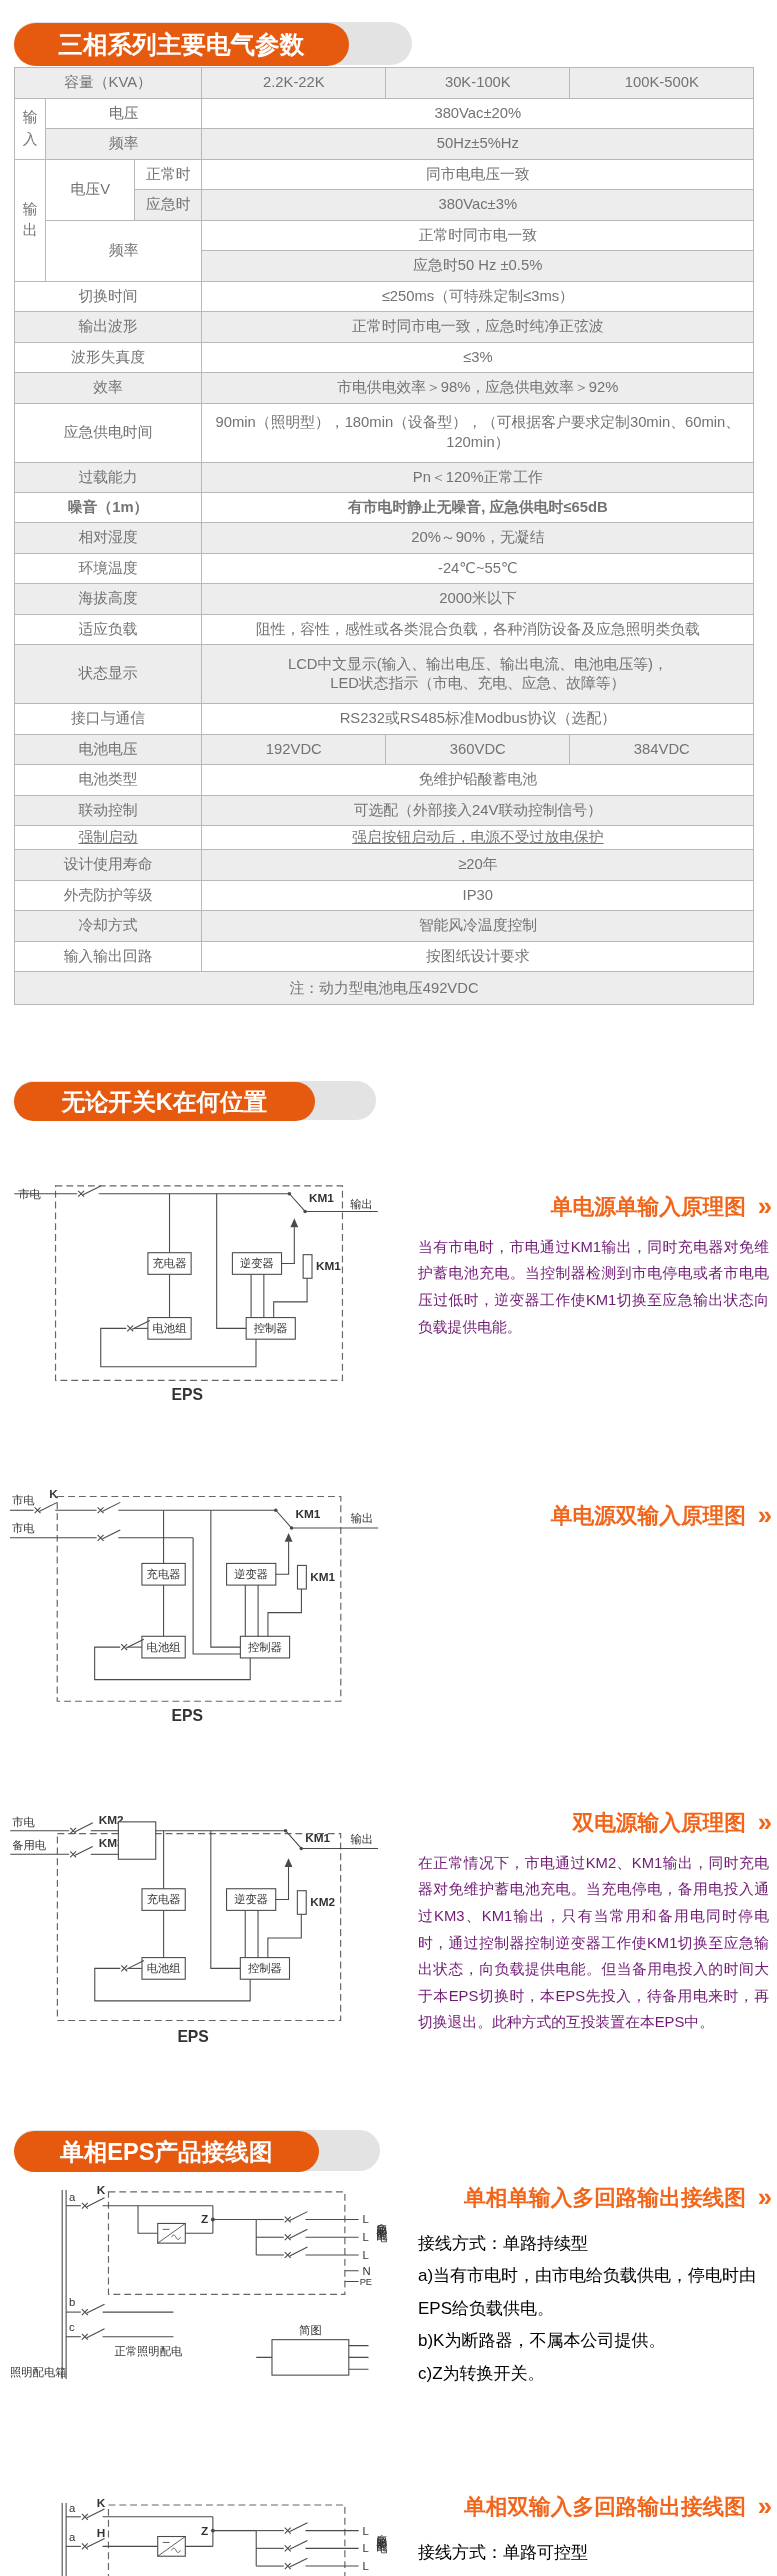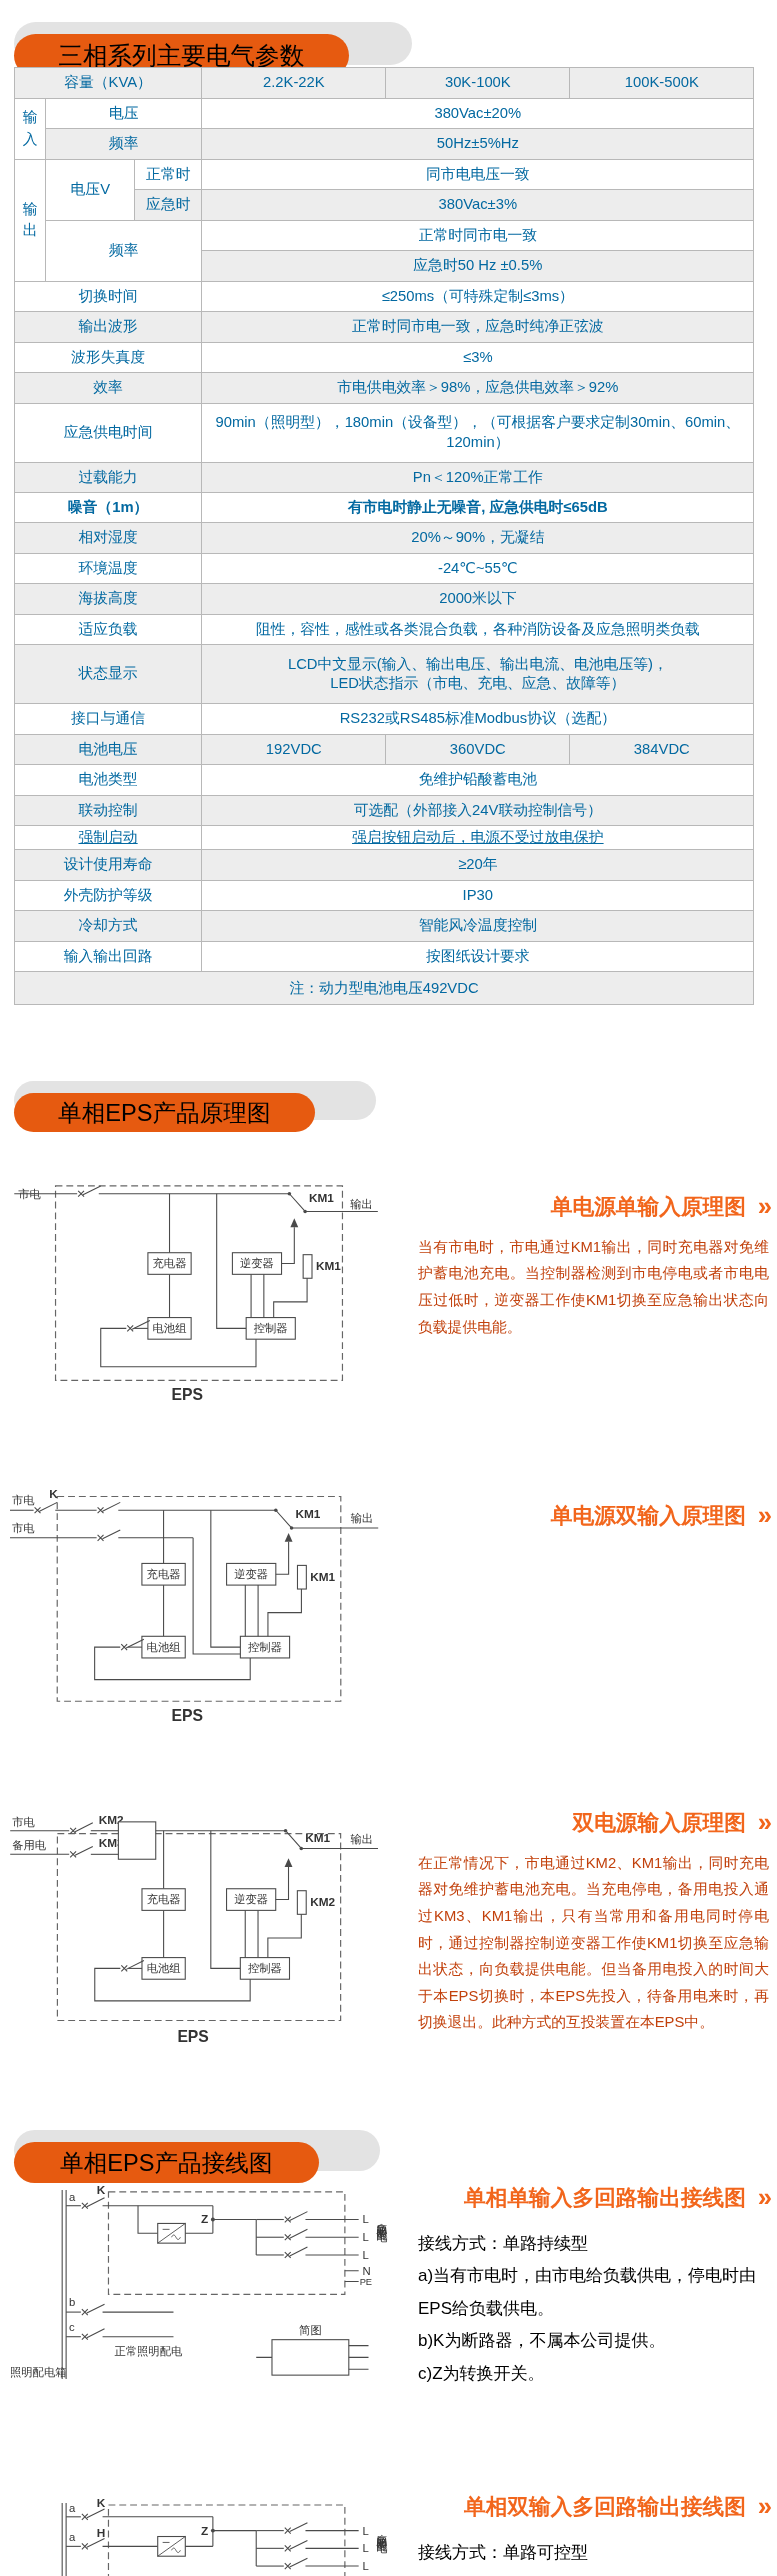--- a/index.html
+++ b/index.html
@@ -1,35 +1,35 @@
 <!DOCTYPE html>
 <html><head>
 <meta charset="utf-8">
 <style>
   html,body{margin:0;padding:0;background:#fff;}
   #page{position:relative;width:778px;height:2576px;overflow:hidden;background:#fff;
         font-family:"Liberation Sans","DejaVu Sans",sans-serif;}
   
   .pill-wrap{position:absolute;left:13.8px;}
   .pill-back{position:absolute;left:0;top:0;background:#e3e3e3;border-radius:21.7px;height:100%;}
-  .pill-front{position:absolute;left:0;top:12px;height:100%;background:#e65a10;border-radius:21.7px;
-      color:#000000;font-weight:normal;display:flex;align-items:center;justify-content:center;}
+  .pill-front{position:absolute;left:0;top:1px;height:100%;background:#e65a10;border-radius:21.7px;
+      color:#ffffff;font-weight:bold;display:flex;align-items:center;justify-content:center;}
   
   #spec{position:absolute;left:13.8px;top:67px;}
   table{border-collapse:collapse;table-layout:fixed;width:740px;border:1px solid #8f8f8f;
-        font-size:14.8px;color:#0369a1;}
+        font-size:14.8px;color:#737373;}
   td{border:1px solid #b8b8b8;text-align:center;vertical-align:middle;padding:2px 5.9px;
      white-space:pre-line;line-height:1.3;}
   td.g{background:#ededed;}
   td.vert{padding:0 3px;line-height:1.45;}
   
   .blk{position:absolute;left:418px;width:351px;}
   .blk h3{margin:0;font-size:21.7px;font-weight:bold;color:#f2661c;display:flex;align-items:center;justify-content:flex-end;}
   .chev{margin-left:11.8px;font-size:25.6px;font-weight:bold;color:#f2661c;letter-spacing:-3px;}
-  .blk p{margin:12.8px 0 0 0;font-size:14.8px;color:#c2410c;line-height:26.6px;text-align:justify;}
+  .blk p{margin:12.8px 0 0 0;font-size:14.8px;color:#701a75;line-height:26.6px;text-align:justify;}
   .blk .wline{margin:0;font-size:17px;color:#000000;line-height:32.5px;text-align:left;}
   
   .diag{position:absolute;}
   .ln{stroke:#4a4a4a;stroke-width:1.1;fill:none;}
   .thin{stroke:#4a4a4a;stroke-width:0.9;fill:none;}
   .dsh{stroke:#666;stroke-width:1.2;stroke-dasharray:7,4;fill:none;}
   .bx{fill:#fff;stroke:#4a4a4a;stroke-width:1.1;}
   .dot{fill:#4a4a4a;}
   .tx{font-size:11.5px;fill:#333;}
   .tb{font-weight:bold;font-size:12px;}
@@ -180,21 +180,21 @@
           </tr>
           <tr style="height: 33px;">
             <td colspan="6" class="g">注：动力型电池电压492VDC</td>
           </tr>
         </tbody>
     </table>
   </div>
 
   <div class="pill-wrap" style="top:1081px;width:362px;height:39px;">
     <div class="pill-back" style="width:362px;"></div>
-    <div class="pill-front" style="width:301px;font-size:23.6px;">单相EPS产品原理图</div>
+    <div class="pill-front" style="width:301px;font-size:23.6px;">无论开关K在何位置</div>
   </div>
 
   <svg width="0" height="0" style="position:absolute">
     <defs>
       <g id="brk">
           <path class="ln" d="M-3,-3 L3,3 M-3,3 L3,-3 M2,1 L20,-8"></path>
         </g>
       <path id="arr" d="M0,0 L-4,9 L4,9 Z" fill="#4a4a4a"></path>
     </defs>
   </svg>

